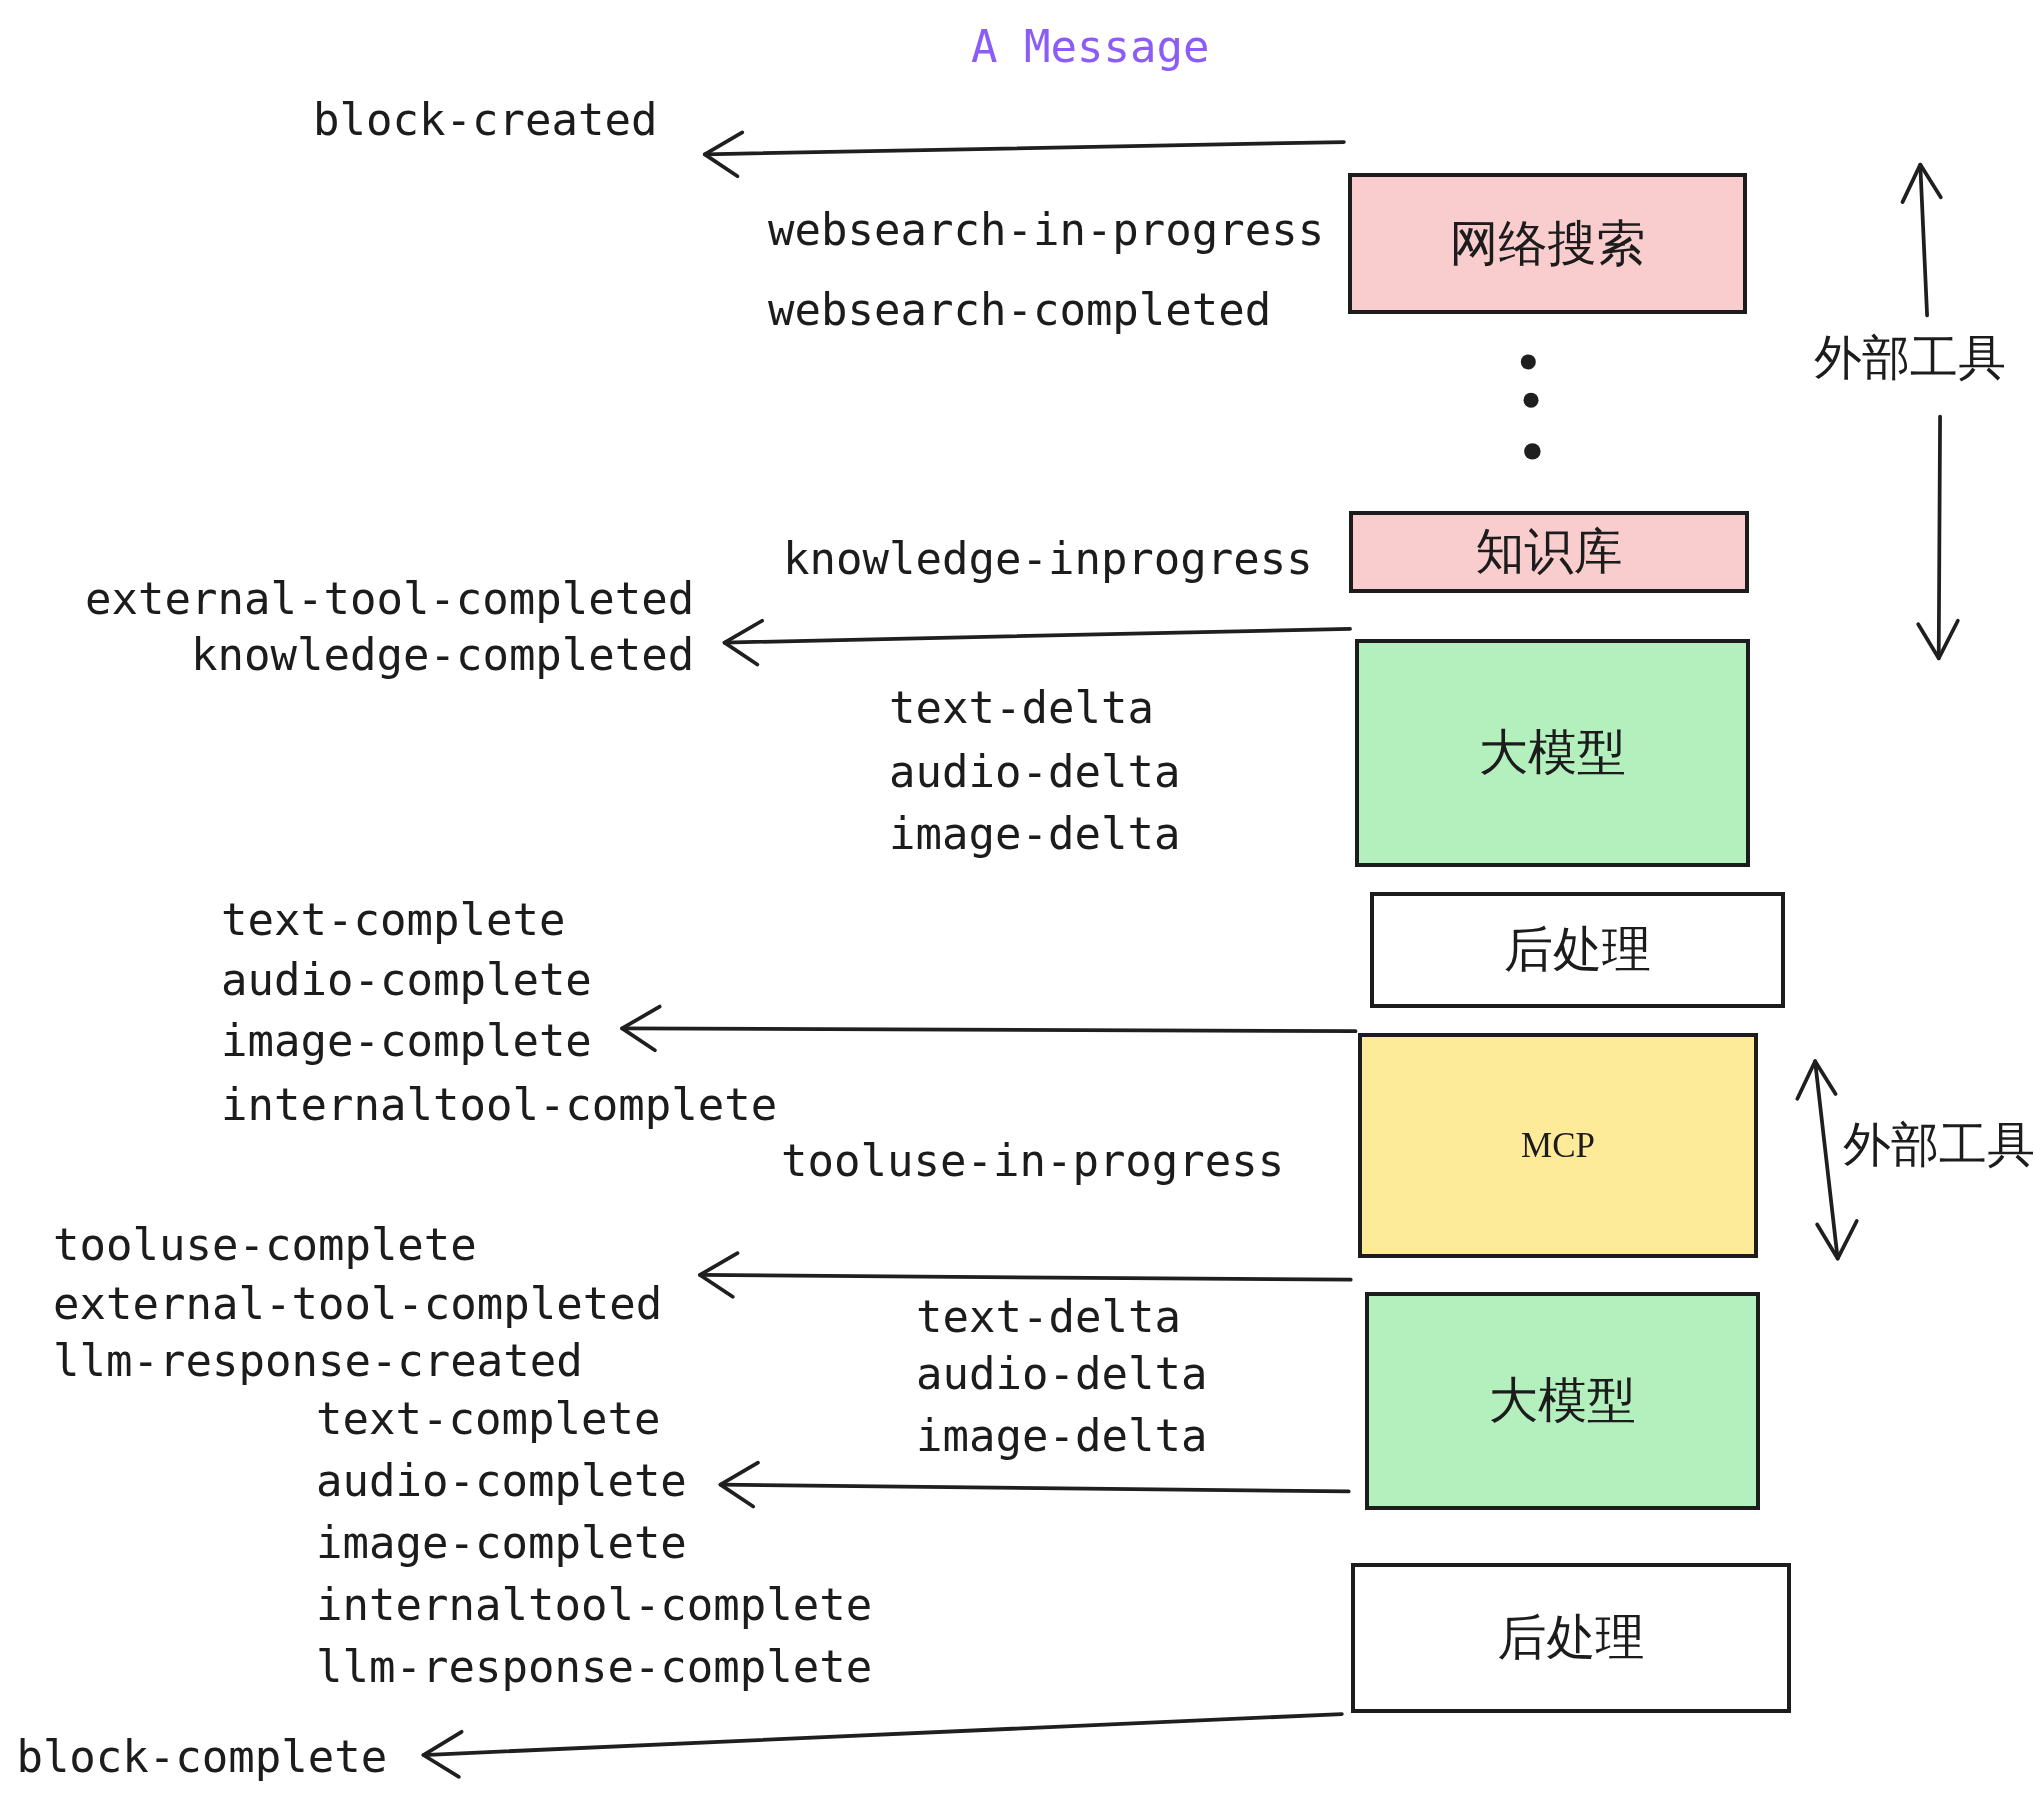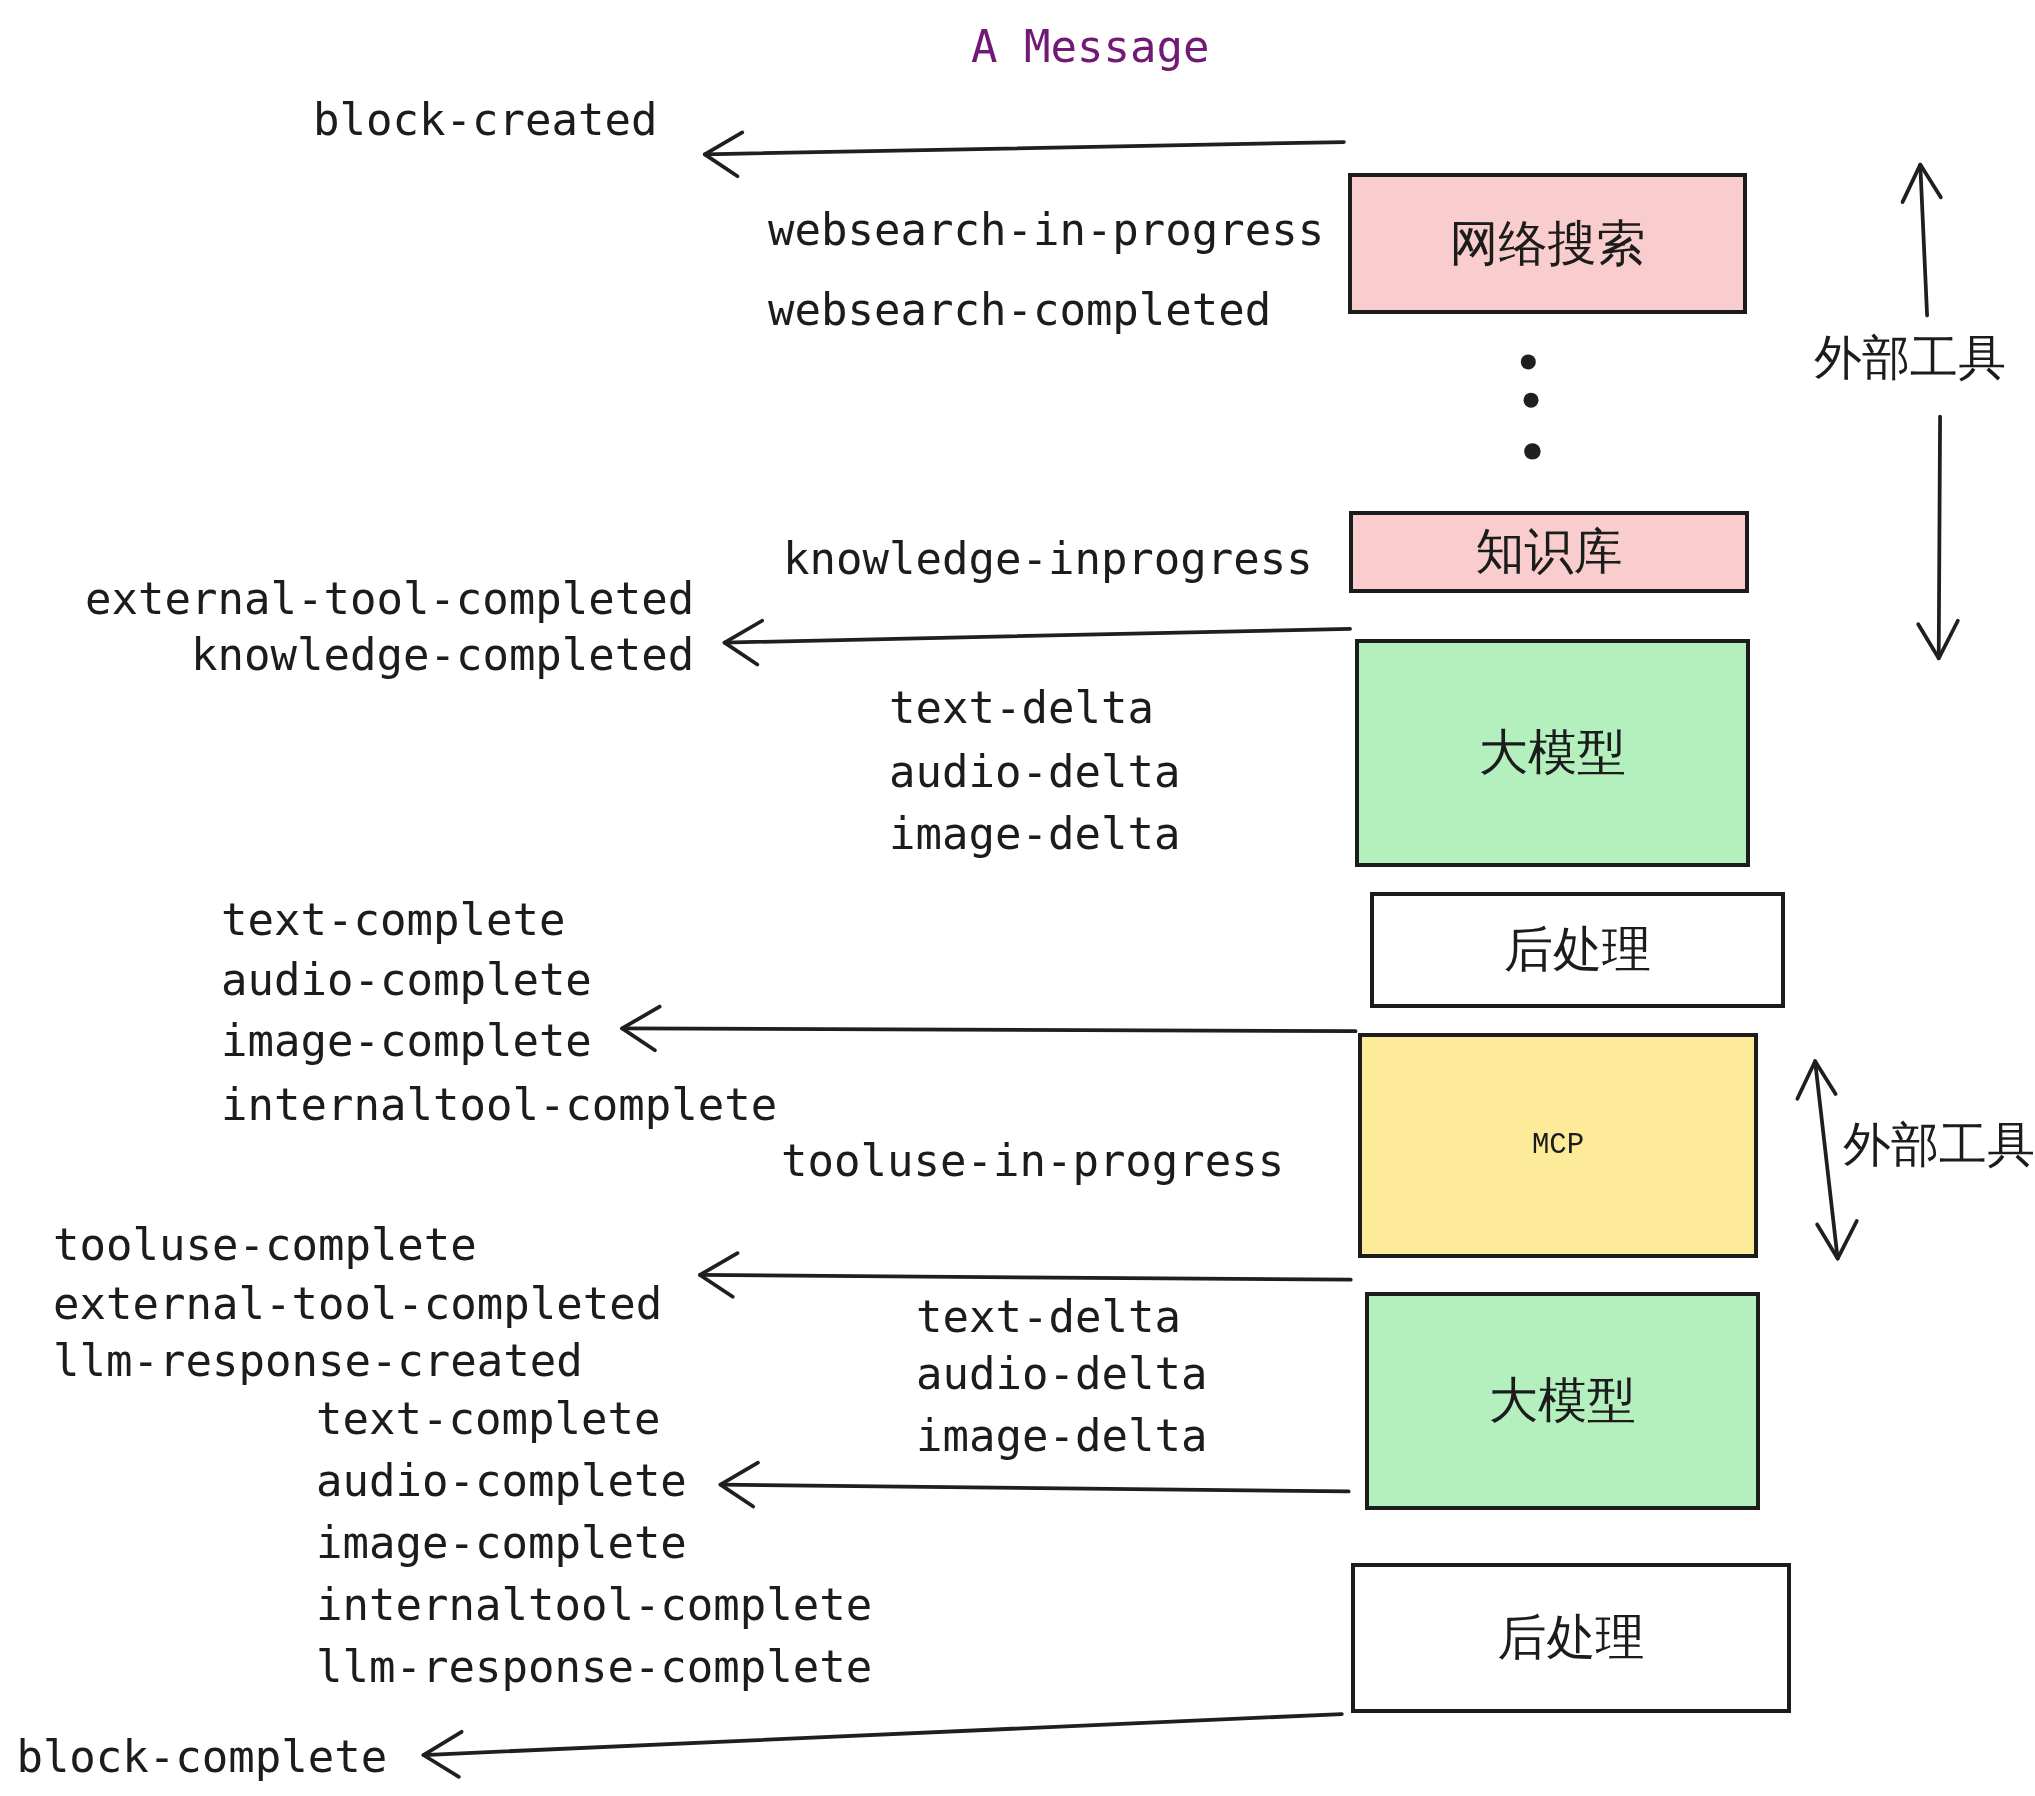--- a/index.html
+++ b/index.html
@@ -18,37 +18,37 @@
     line-height:57px;
     white-space:nowrap;
     letter-spacing:0px;
     color:#1c1c1c;
   }
   .title{
     position:absolute;
     font-size:44px;
     line-height:57px;
     white-space:nowrap;
-    color:#701a75;
+    color:#8b5cf6;
   }
   .box{
     position:absolute;
     border:4.1px solid #1c1c1c;
     box-sizing:border-box;
     display:flex;align-items:center;justify-content:center;
   }
   .box-label{
     font-family:Liberation Serif, serif;
     font-size:49px;
     color:#1c1c1c;
     white-space:nowrap;
   }
   .box-label.latin{
-    font-family:Liberation Mono, monospace;
-    font-size:29px;
+    font-family:Liberation Serif, serif;
+    font-size:35px;
   }
   .side-label{
     position:absolute;
     font-family:"Liberation Sans", sans-serif;
     font-size:48px;
     line-height:61px;
     white-space:nowrap;
     color:#1c1c1c;
   }
 </style>

